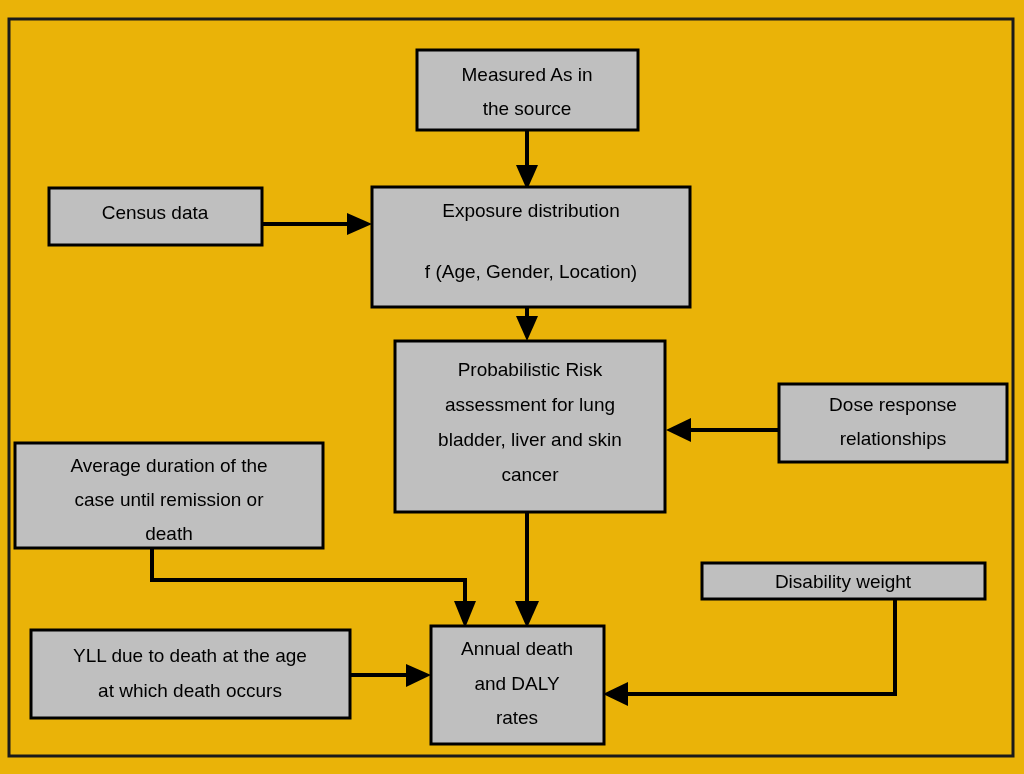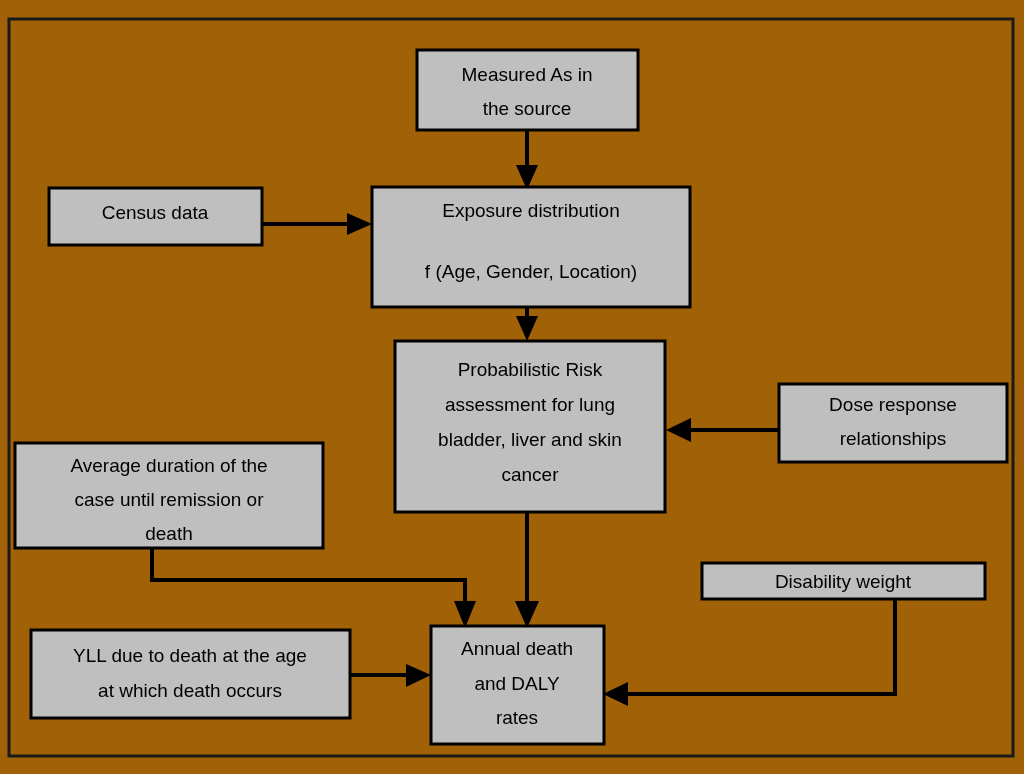--- a/index.html
+++ b/index.html
@@ -10,21 +10,21 @@
   body {
     width: 1024px;
     height: 774px;
     font-family: "Liberation Sans", sans-serif;
     overflow: hidden;
   }
   #diagram-root {
     position: relative;
     width: 1024px;
     height: 774px;
-    background: #a16207;
+    background: #eab308;
   }
   svg.flow-canvas {
     position: absolute;
     left: 0;
     top: 0;
     width: 1024px;
     height: 774px;
   }
   .node-rect {
     fill: #bfbfbf;

